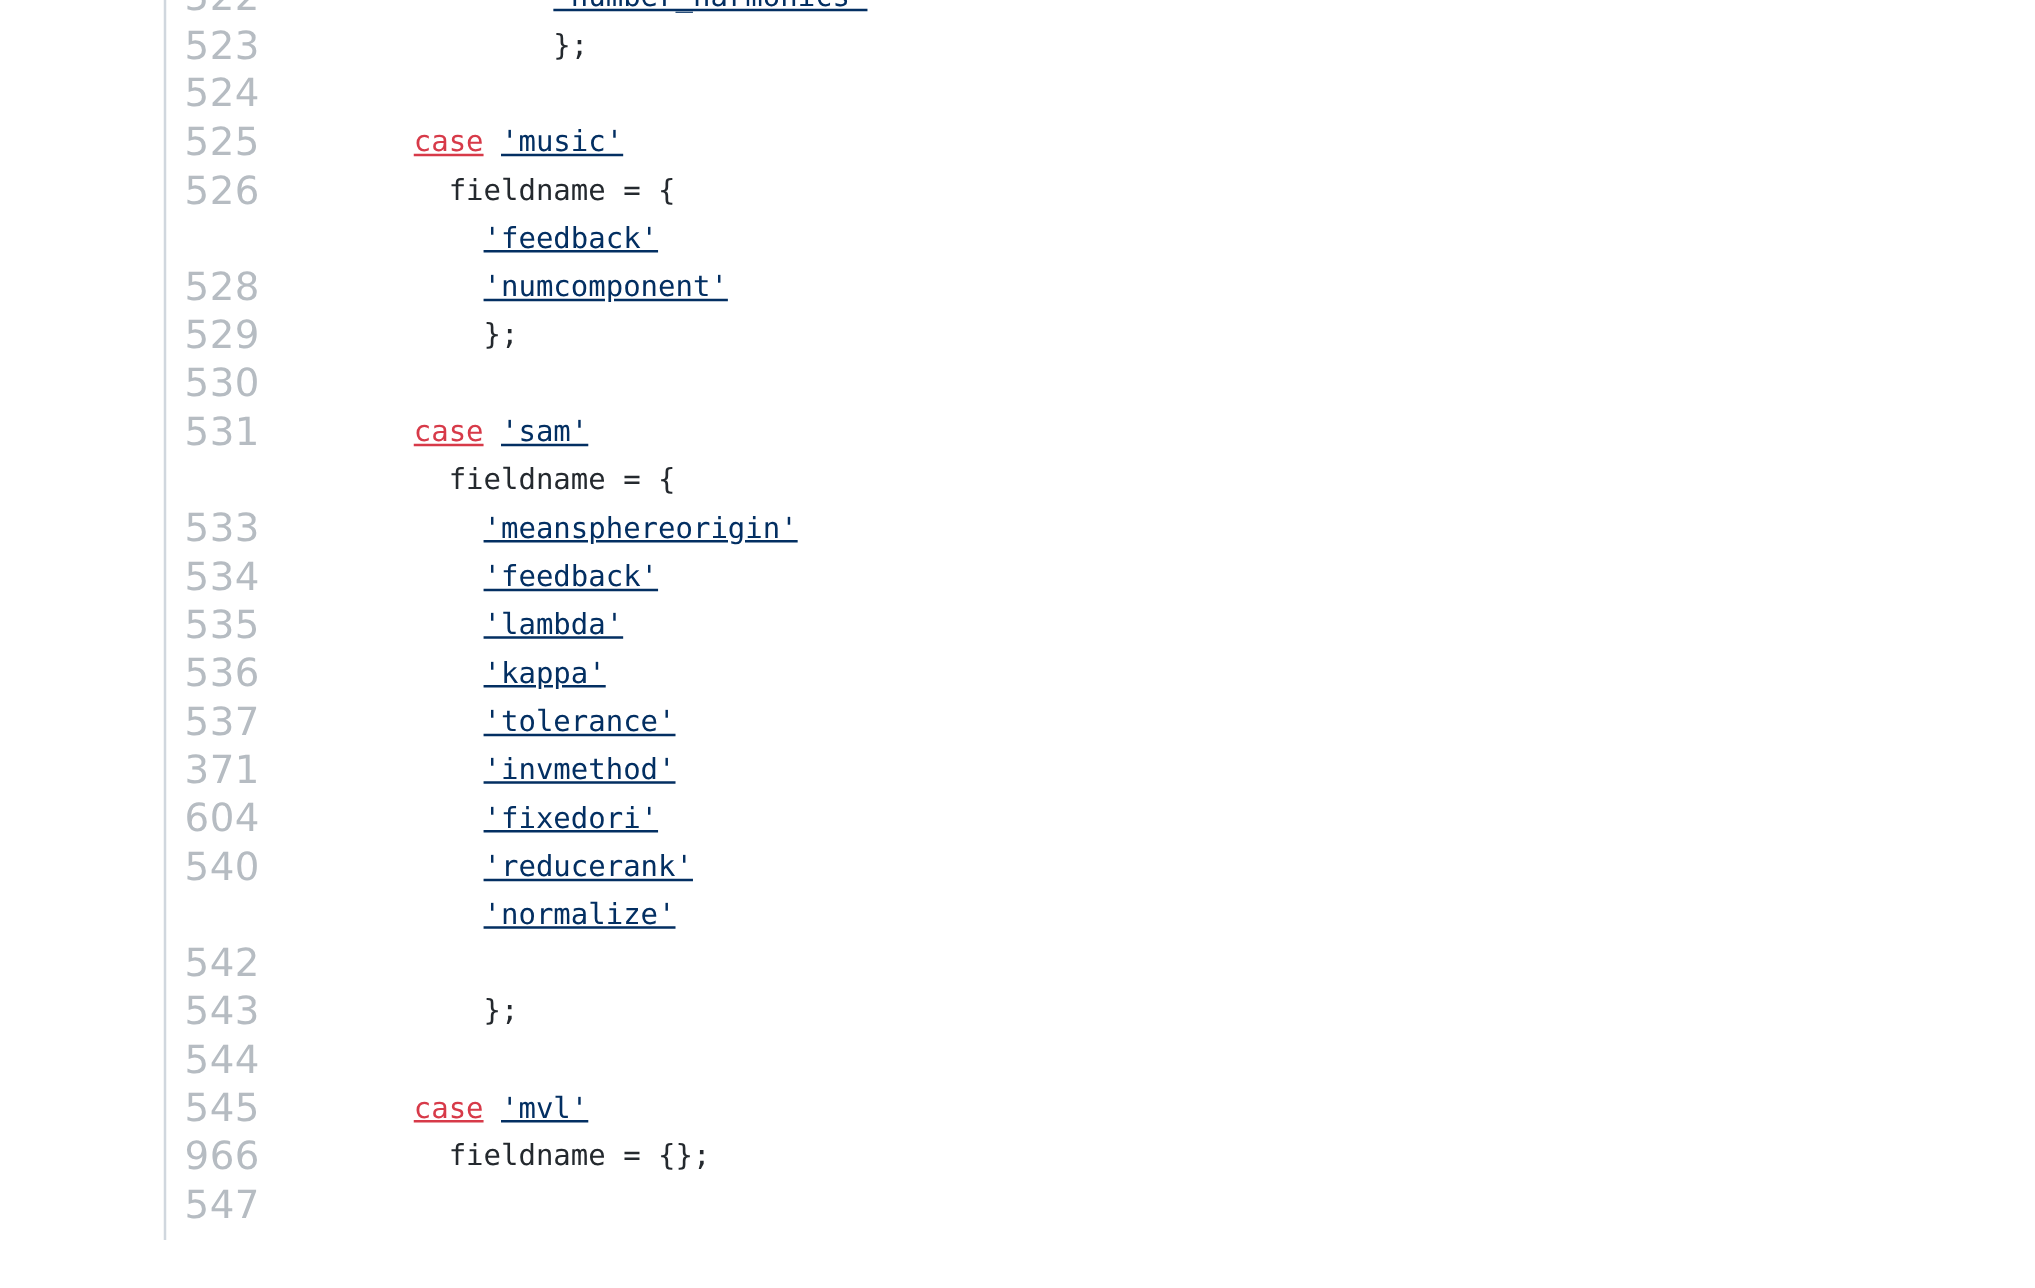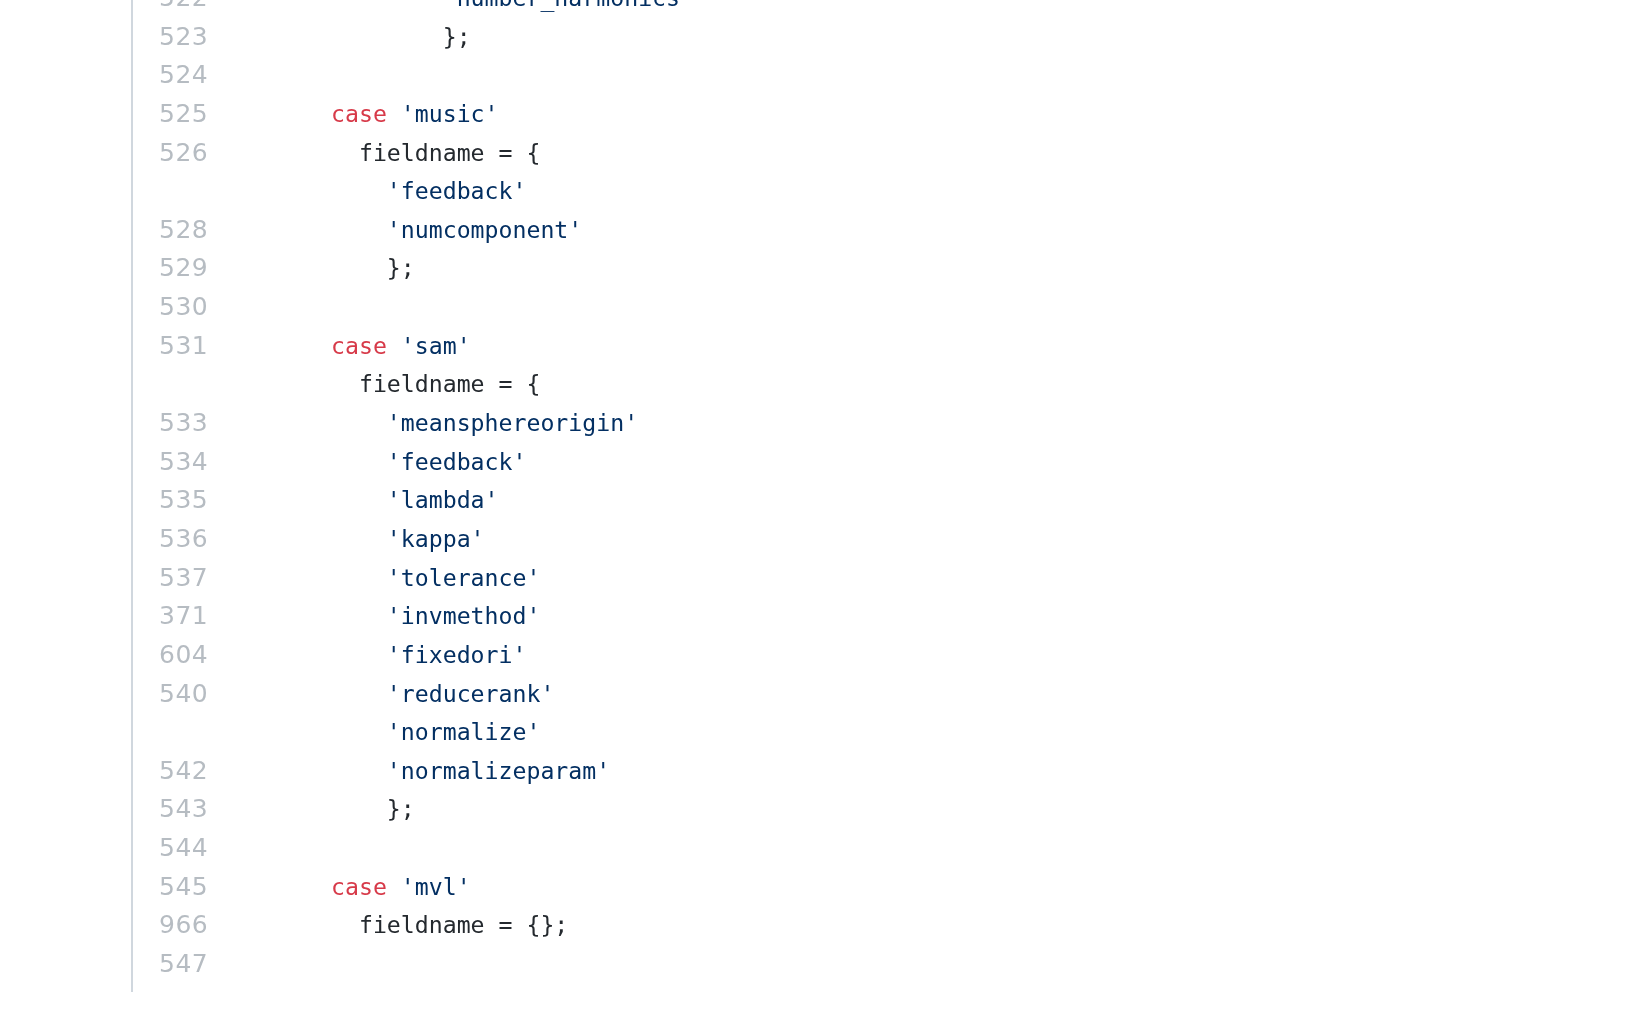--- a/index.html
+++ b/index.html
@@ -45,39 +45,39 @@
     white-space: pre;
   }
 
   .line-number {
     position: absolute;
     left: 0;
     top: 0;
     width: 208px;
     text-align: right;
     font-family: "DejaVu Sans", "Liberation Sans", sans-serif;
-    font-size: 25px;
+    font-size: 31px;
     color: #b6bcc2;
     letter-spacing: 0.4px;
     -webkit-font-smoothing: antialiased;
   }
 
   .line-content {
     position: absolute;
     left: 331px;
     top: 0;
     font-family: "DejaVu Sans Mono", "Liberation Mono", monospace;
     font-size: 23.2px;
     color: #24292e;
     white-space: pre;
     letter-spacing: 0px;
   }
 
-  .tok-keyword { color: #d73a49; }
-  .tok-string  { color: #032f62; }
+  .tok-keyword { color: #d73a49; text-decoration: underline; }
+  .tok-string  { color: #032f62; text-decoration: underline; }
   .tok-plain   { color: #24292e; }
 </style>
 </head>
 <body>
 
 <div id="code-viewer">
   <div id="gutter-rule"></div>
   <div id="code-lines">
       <div class="code-line"><span class="line-number">522</span><span class="line-content"><span class="tok-plain">        </span><span class="tok-string">'number_harmonics'</span></span></div>
       <div class="code-line"><span class="line-number">523</span><span class="line-content"><span class="tok-plain">        };</span></span></div>
@@ -92,20 +92,20 @@
       <div class="code-line"><span class="line-content"><span class="tok-plain">  fieldname = {</span></span></div>
       <div class="code-line"><span class="line-number">533</span><span class="line-content"><span class="tok-plain">    </span><span class="tok-string">'meansphereorigin'</span></span></div>
       <div class="code-line"><span class="line-number">534</span><span class="line-content"><span class="tok-plain">    </span><span class="tok-string">'feedback'</span></span></div>
       <div class="code-line"><span class="line-number">535</span><span class="line-content"><span class="tok-plain">    </span><span class="tok-string">'lambda'</span></span></div>
       <div class="code-line"><span class="line-number">536</span><span class="line-content"><span class="tok-plain">    </span><span class="tok-string">'kappa'</span></span></div>
       <div class="code-line"><span class="line-number">537</span><span class="line-content"><span class="tok-plain">    </span><span class="tok-string">'tolerance'</span></span></div>
       <div class="code-line"><span class="line-number">371</span><span class="line-content"><span class="tok-plain">    </span><span class="tok-string">'invmethod'</span></span></div>
       <div class="code-line"><span class="line-number">604</span><span class="line-content"><span class="tok-plain">    </span><span class="tok-string">'fixedori'</span></span></div>
       <div class="code-line"><span class="line-number">540</span><span class="line-content"><span class="tok-plain">    </span><span class="tok-string">'reducerank'</span></span></div>
       <div class="code-line"><span class="line-content"><span class="tok-plain">    </span><span class="tok-string">'normalize'</span></span></div>
-      <div class="code-line"><span class="line-number">542</span><span class="line-content"><span class="tok-plain">    </span><span class="tok-string">'normalizeparam'</span></span></div>
+      <div class="code-line"><span class="line-number">542</span></div>
       <div class="code-line"><span class="line-number">543</span><span class="line-content"><span class="tok-plain">    };</span></span></div>
       <div class="code-line"><span class="line-number">544</span><span class="line-content"><span class="tok-plain"></span></span></div>
       <div class="code-line"><span class="line-number">545</span><span class="line-content"><span class="tok-keyword">case</span><span class="tok-plain"> </span><span class="tok-string">'mvl'</span></span></div>
       <div class="code-line"><span class="line-number">966</span><span class="line-content"><span class="tok-plain">  fieldname = {};</span></span></div>
       <div class="code-line"><span class="line-number">547</span><span class="line-content"><span class="tok-plain"></span></span></div>
     </div>
 </div>
 
 </body></html>

